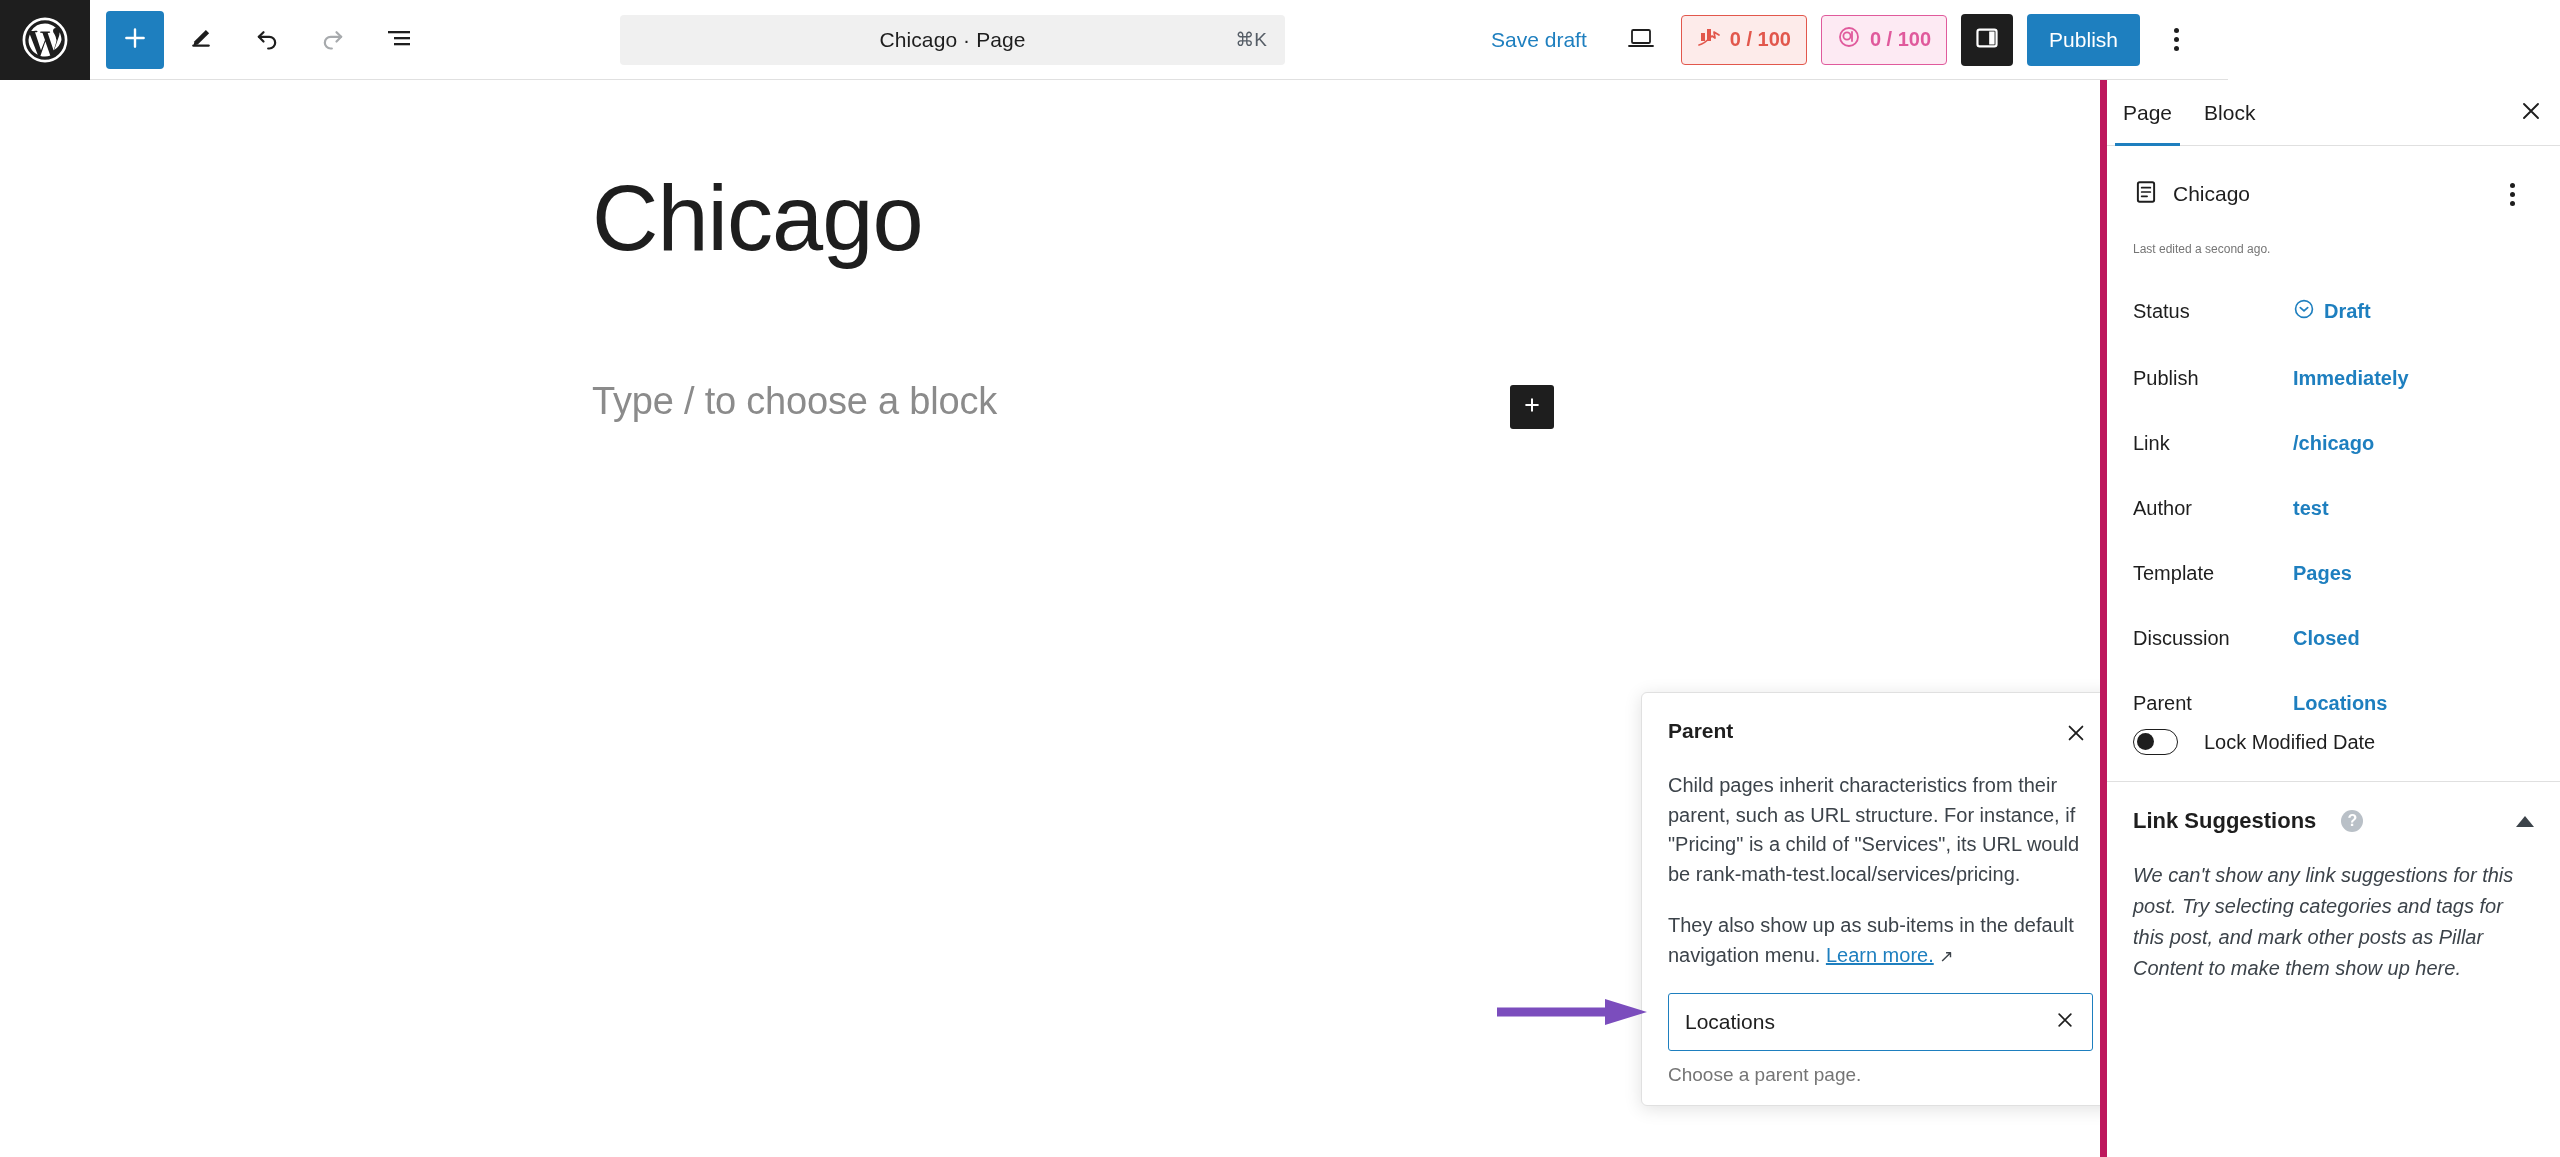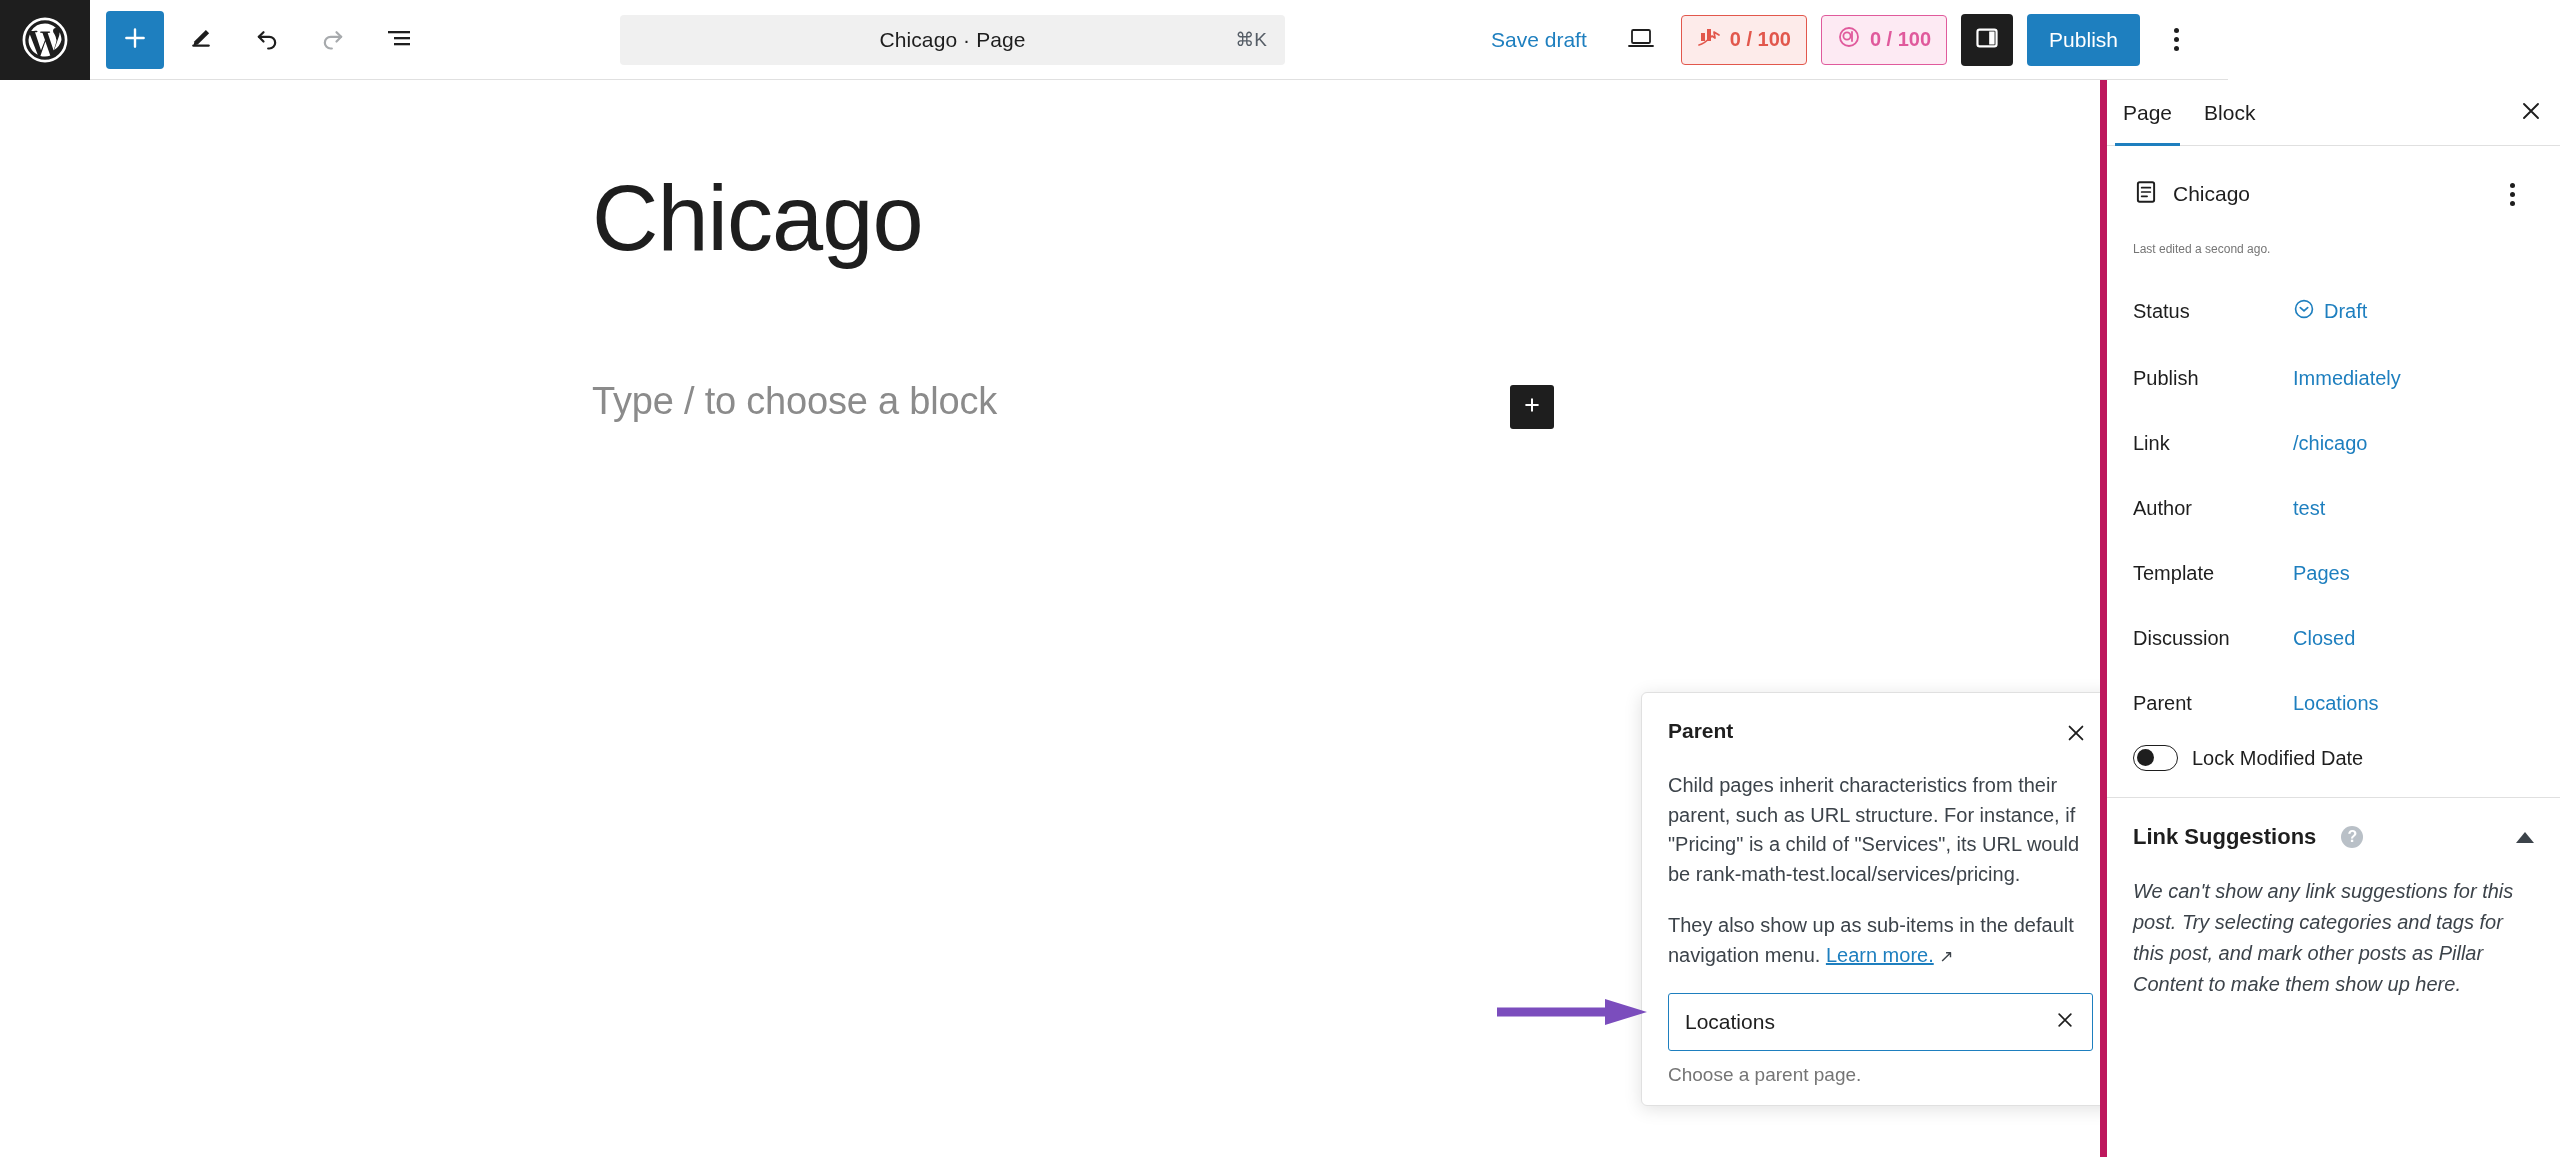--- a/index.html
+++ b/index.html
@@ -184,22 +184,22 @@
   .sb-featured-btn {
     width: 100%; height: 56px; border: 1px solid #cfcfcf; border-radius: 3px;
     background: #fff; font-size: 21px; color: #1e1e1e; cursor: pointer;
     font-family: inherit;
   }
   .sb-lastedit { margin-top: 22px; font-size: 12px; color: #757575; }
   .sb-row {
     display: flex; align-items: center; margin-top: 42px; font-size: 20px;
   }
   .sb-row-label { width: 160px; color: #1e1e1e; flex: 0 0 auto; }
-  .sb-row-value { color: #1e7fbf; cursor: pointer; display: flex; align-items: center; gap: 9px; }
-  .sb-toggle-row { display: flex; align-items: center; gap: 14px; margin-top: 30px; }
+  .sb-row-value { color: #1e7fbf; cursor: pointer; display: flex; align-items: center; gap: 9px; font-weight: bold; }
+  .sb-toggle-row { display: flex; align-items: center; gap: 26px; margin-top: 14px; }
   .toggle {
     width: 45px; height: 26px; border-radius: 13px; border: 1.5px solid #1e1e1e;
     background: #fff; position: relative; cursor: pointer; flex: 0 0 auto;
   }
   .toggle i {
     position: absolute; left: 3px; top: 3px; width: 17px; height: 17px;
     border-radius: 50%; background: #1e1e1e; display: block;
   }
   .sb-toggle-label { font-size: 20px; color: #1e1e1e; }
 

